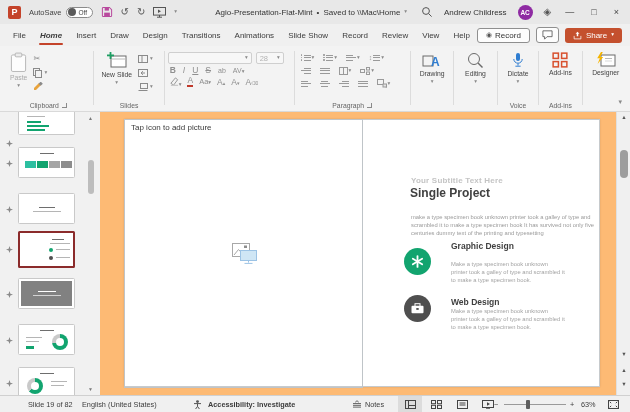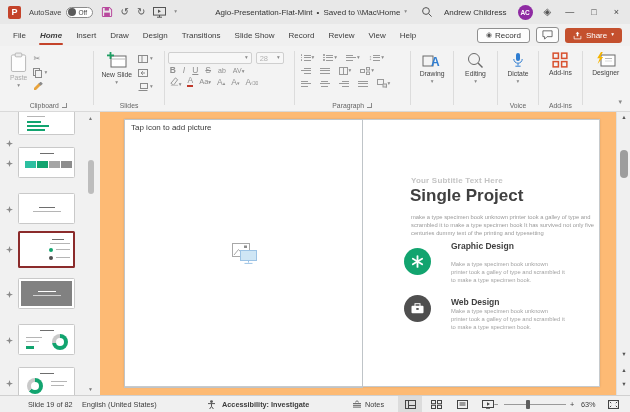--- a/index.html
+++ b/index.html
@@ -72,21 +72,21 @@
   .panel-scroll { position:absolute; left:86px; top:0; bottom:0; width:10px; }
   .panel-scroll .sthumb { position:absolute; left:2px; width:6px; top:48px; height:34px; background:#bdbdbd; border-radius:3px; }
   .arrow6 { font-size:5px; color:#7a7a7a; position:absolute; left:2px; }
 
   .canvas { flex:1; position:relative; background:#fdba74; }
   .slide { position:absolute; left:24px; top:7px; width:476px; height:268px; background:#fff; border:1px solid #c6cacd; box-shadow:0 0 2px rgba(0,0,0,.12); }
   .ph { position:absolute; left:-1px; top:-1px; width:239px; height:269px; border:1px solid #bfc4c8; }
   .ph-text { position:absolute; left:6px; top:3px; font-size:8px; color:#3a3a3a; }
   .ph-icon { position:absolute; left:107px; top:123px; }
   .sl-subtitle { position:absolute; left:286px; top:56px; font-size:8px; color:#c4c4c4; font-weight:bold; letter-spacing:.2px; }
-  .sl-title { position:absolute; left:285px; top:66px; font-size:17px; font-weight:bold; color:#404040; }
+  .sl-title { position:absolute; left:285px; top:66px; font-size:12px; font-weight:bold; color:#404040; }
   .sl-body { position:absolute; left:286px; top:94px; width:184px; font-size:5.8px; line-height:1.38; color:#9a9a9a; }
   .sl-item-circle { position:absolute; width:27px; height:27px; border-radius:50%; display:flex; align-items:center; justify-content:center; }
   .sl-item-title { position:absolute; left:326px; font-size:8.5px; font-weight:bold; color:#3f3f3f; }
   .sl-item-body { position:absolute; left:326px; width:114px; font-size:5.8px; line-height:1.35; color:#a3a3a3; }
 
   .vscroll { position:absolute; right:0; top:0; bottom:0; width:14px; background:#f0f0f0; border-left:1px solid #e0e0e0; }
   .vscroll .sthumb { position:absolute; left:3px; width:8px; top:38px; height:28px; background:#9d9d9d; border-radius:4px; }
   .vscroll .arr { position:absolute; left:0; width:14px; text-align:center; font-size:5.5px; color:#555; }
 
   
@@ -155,20 +155,21 @@
     </div>
   </div>
 
   <div class="tabrow">
     <div class="tab">File</div>
     <div class="tab active">Home</div>
     <div class="tab">Insert</div>
     <div class="tab">Draw</div>
     <div class="tab">Design</div>
     <div class="tab">Transitions</div>
+    <div class="tab">Animations</div>
     <div class="tab">Slide Show</div>
     <div class="tab">Record</div>
     <div class="tab">Review</div>
     <div class="tab">View</div>
     <div class="tab">Help</div>
     <div class="tab-actions">
       <div class="pill-btn">
         <span style="font-size:7px;color:#555;">◉</span>
         <span>Record</span>
       </div>
@@ -682,21 +683,21 @@
         <span class="arr" style="bottom:38px;">▼</span>
         <span class="arr" style="bottom:22px;">▲</span>
         <span class="arr" style="bottom:8px;">▼</span>
       </div>
     </div>
   </div>
 
   <div class="statusbar">
     <div class="sb-item" style="left:28px;">Slide 19 of 82</div>
     <div class="sb-item" style="left:82px;">English (United States)</div>
-    <div class="sb-item" style="left:207px;gap:6px;">
+    <div class="sb-item" style="left:193px;gap:6px;">
       <svg width="9" height="9" viewBox="0 0 9 9">
           <circle cx="4.5" cy="1.6" r="1.4" fill="#555"></circle>
           <path d="M1 3.6h7M4.5 3.6v2.8M4.5 6.4L2.6 9M4.5 6.4L6.4 9" fill="none" stroke="#555"></path>
         </svg>
       <span style="font-weight:bold;">Accessibility: Investigate</span>
     </div>
 
     <div class="sb-item" style="left:352px;">
       <svg width="10" height="8" viewBox="0 0 11 9">
           <path d="M3.5 2.5L5.5.8l2 1.7" fill="none" stroke="#555"></path>

